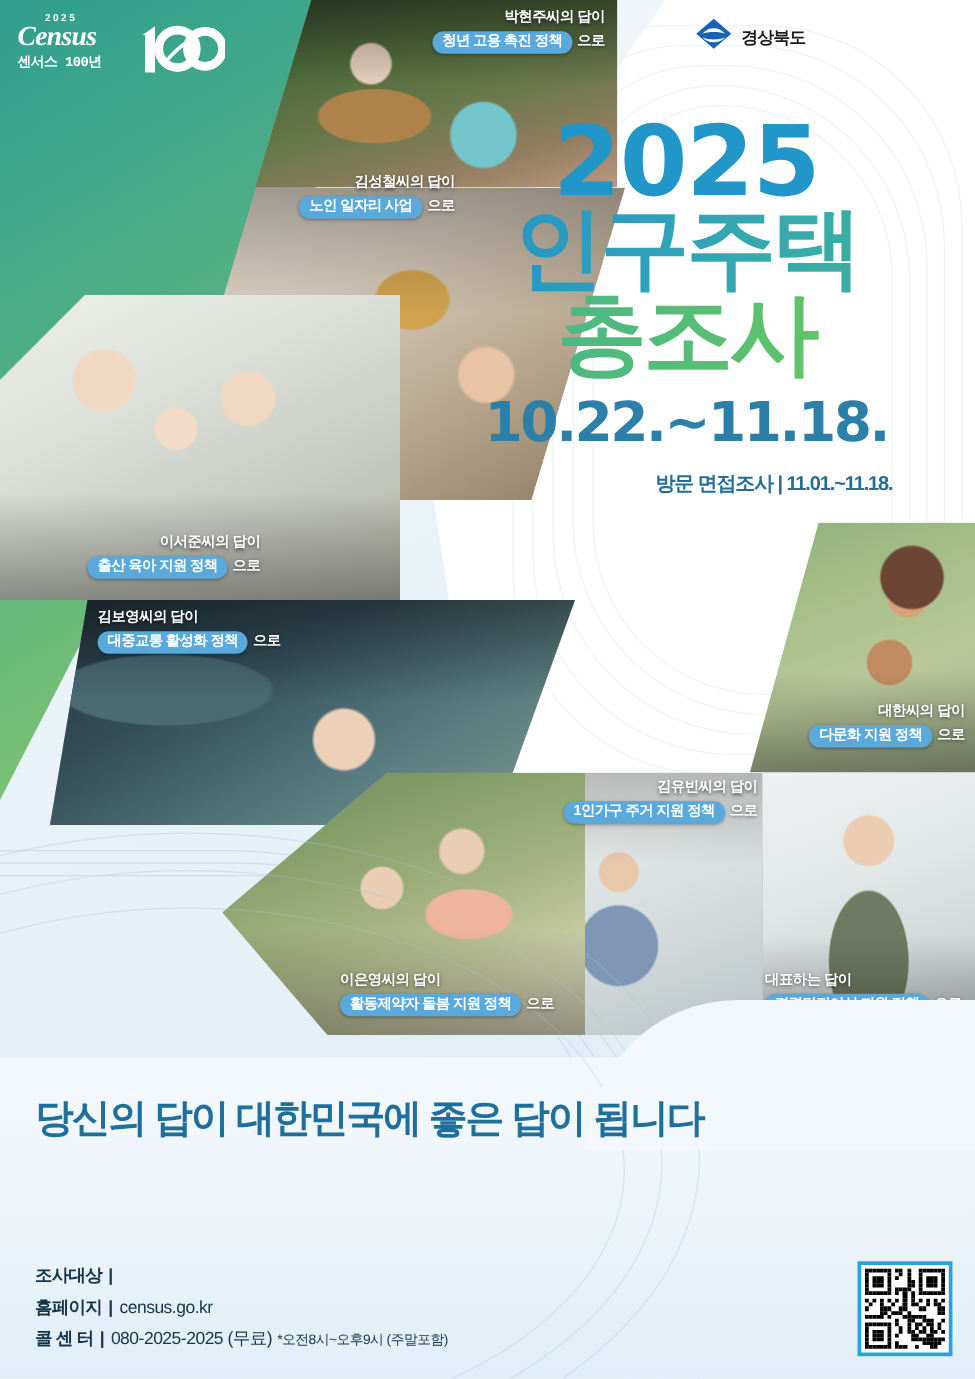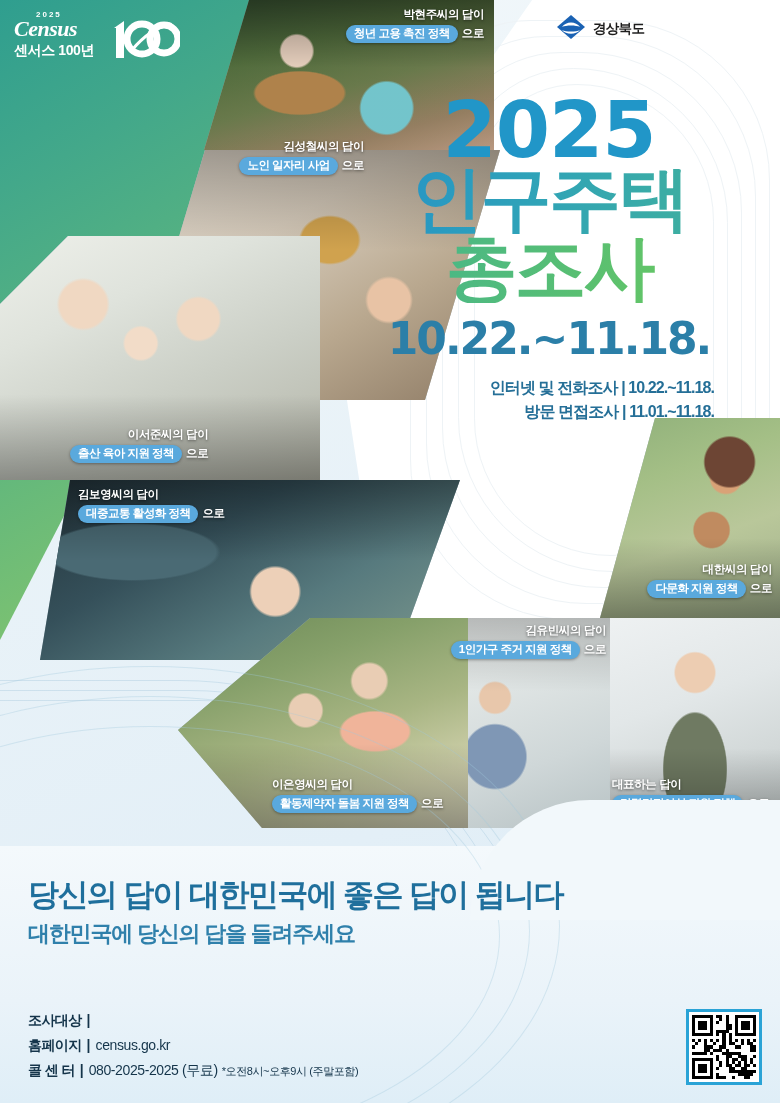--- a/index.html
+++ b/index.html
@@ -70,21 +70,21 @@
 
   
   .brand { position:absolute; left:14px; top:10px; z-index:20; color:#fff; }
   .brand .yr {
     font-size:8px; font-weight:700; letter-spacing:2px; margin-left:22px;
   }
   .brand .word {
     font-size:22px; font-weight:700; letter-spacing:-.5px; line-height:.95;
     font-family:"Liberation Serif",serif; font-style:italic;
   }
-  .brand .kr { font-size:14px; font-weight:700; letter-spacing:-.4px; margin-top:2px; }
+  .brand .kr { font-size:11px; font-weight:700; letter-spacing:-.4px; margin-top:2px;font-family:Liberation Mono, monospace; }
   .brand-100 { position:absolute; left:108px; top:16px; z-index:20; }
 
   
   .gov { position:absolute; top:14px; z-index:20; display:flex; align-items:center; gap:7px; }
   .gov .gname { font-size:13.5px; font-weight:700; color:#1c1c1c; letter-spacing:-.7px; }
   #gov-gb { left:556px; }
   #gov-nd { left:676px; }
 
   
   .title-zone { position:absolute; left:384px; top:96px; width:330px; z-index:15; }
@@ -346,28 +346,26 @@
     <span class="gname">경상북도</span>
   </div>
 
 
   <div class="title-zone">
     <div class="t-year">2025</div>
     <div class="t-l1">인구주택</div>
     <div class="t-l2">총조사</div>
     <div class="t-range">10.22.~11.18.</div>
     <div class="t-sub">
-      <div>인터넷 및 전화조사 | 10.22.~11.18.</div>
       <div>방문 면접조사 | 11.01.~11.18.</div>
     </div>
   </div>
 
   <div class="slogan">
     <div class="l1">당신의 답이 대한민국에 좋은 답이 됩니다</div>
-    <div class="l2">대한민국에 당신의 답을 들려주세요</div>
   </div>
 
   <div class="footer">
     <div class="frow">
       <span class="flabel">조사대상</span>
       <span class="fsep">|</span>
     </div>
     <div class="frow">
       <span class="flabel">홈페이지</span>
       <span class="fsep">|</span>

